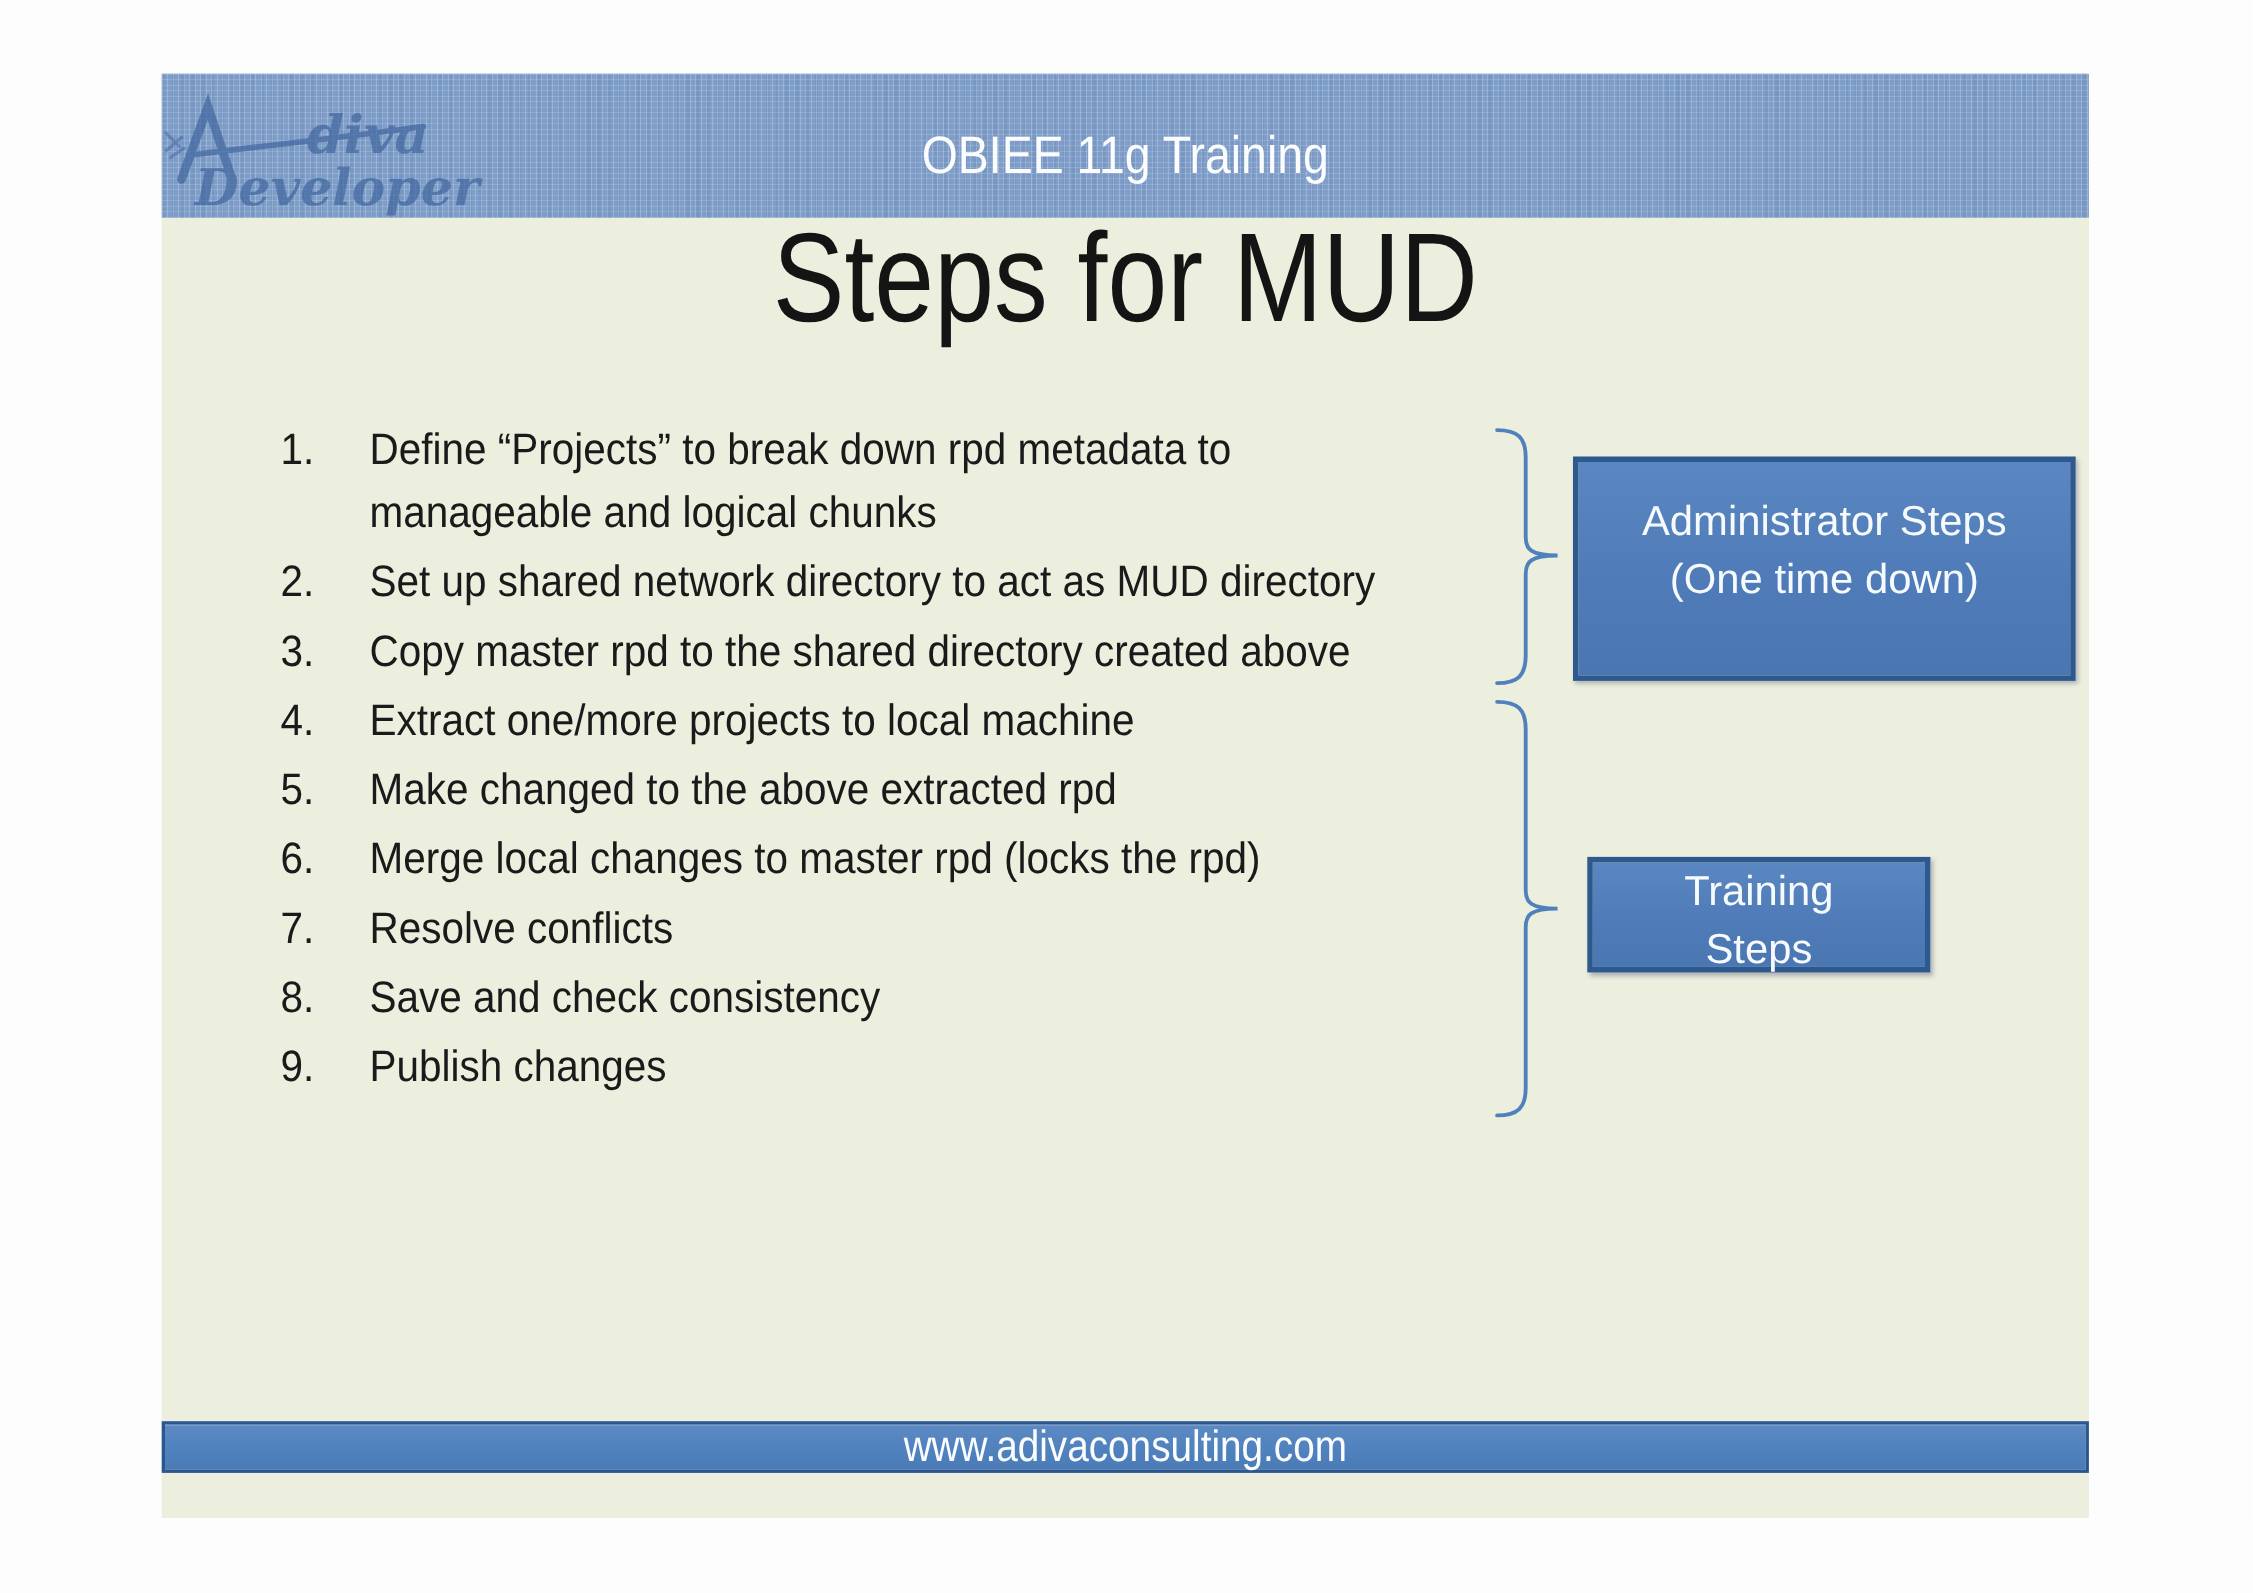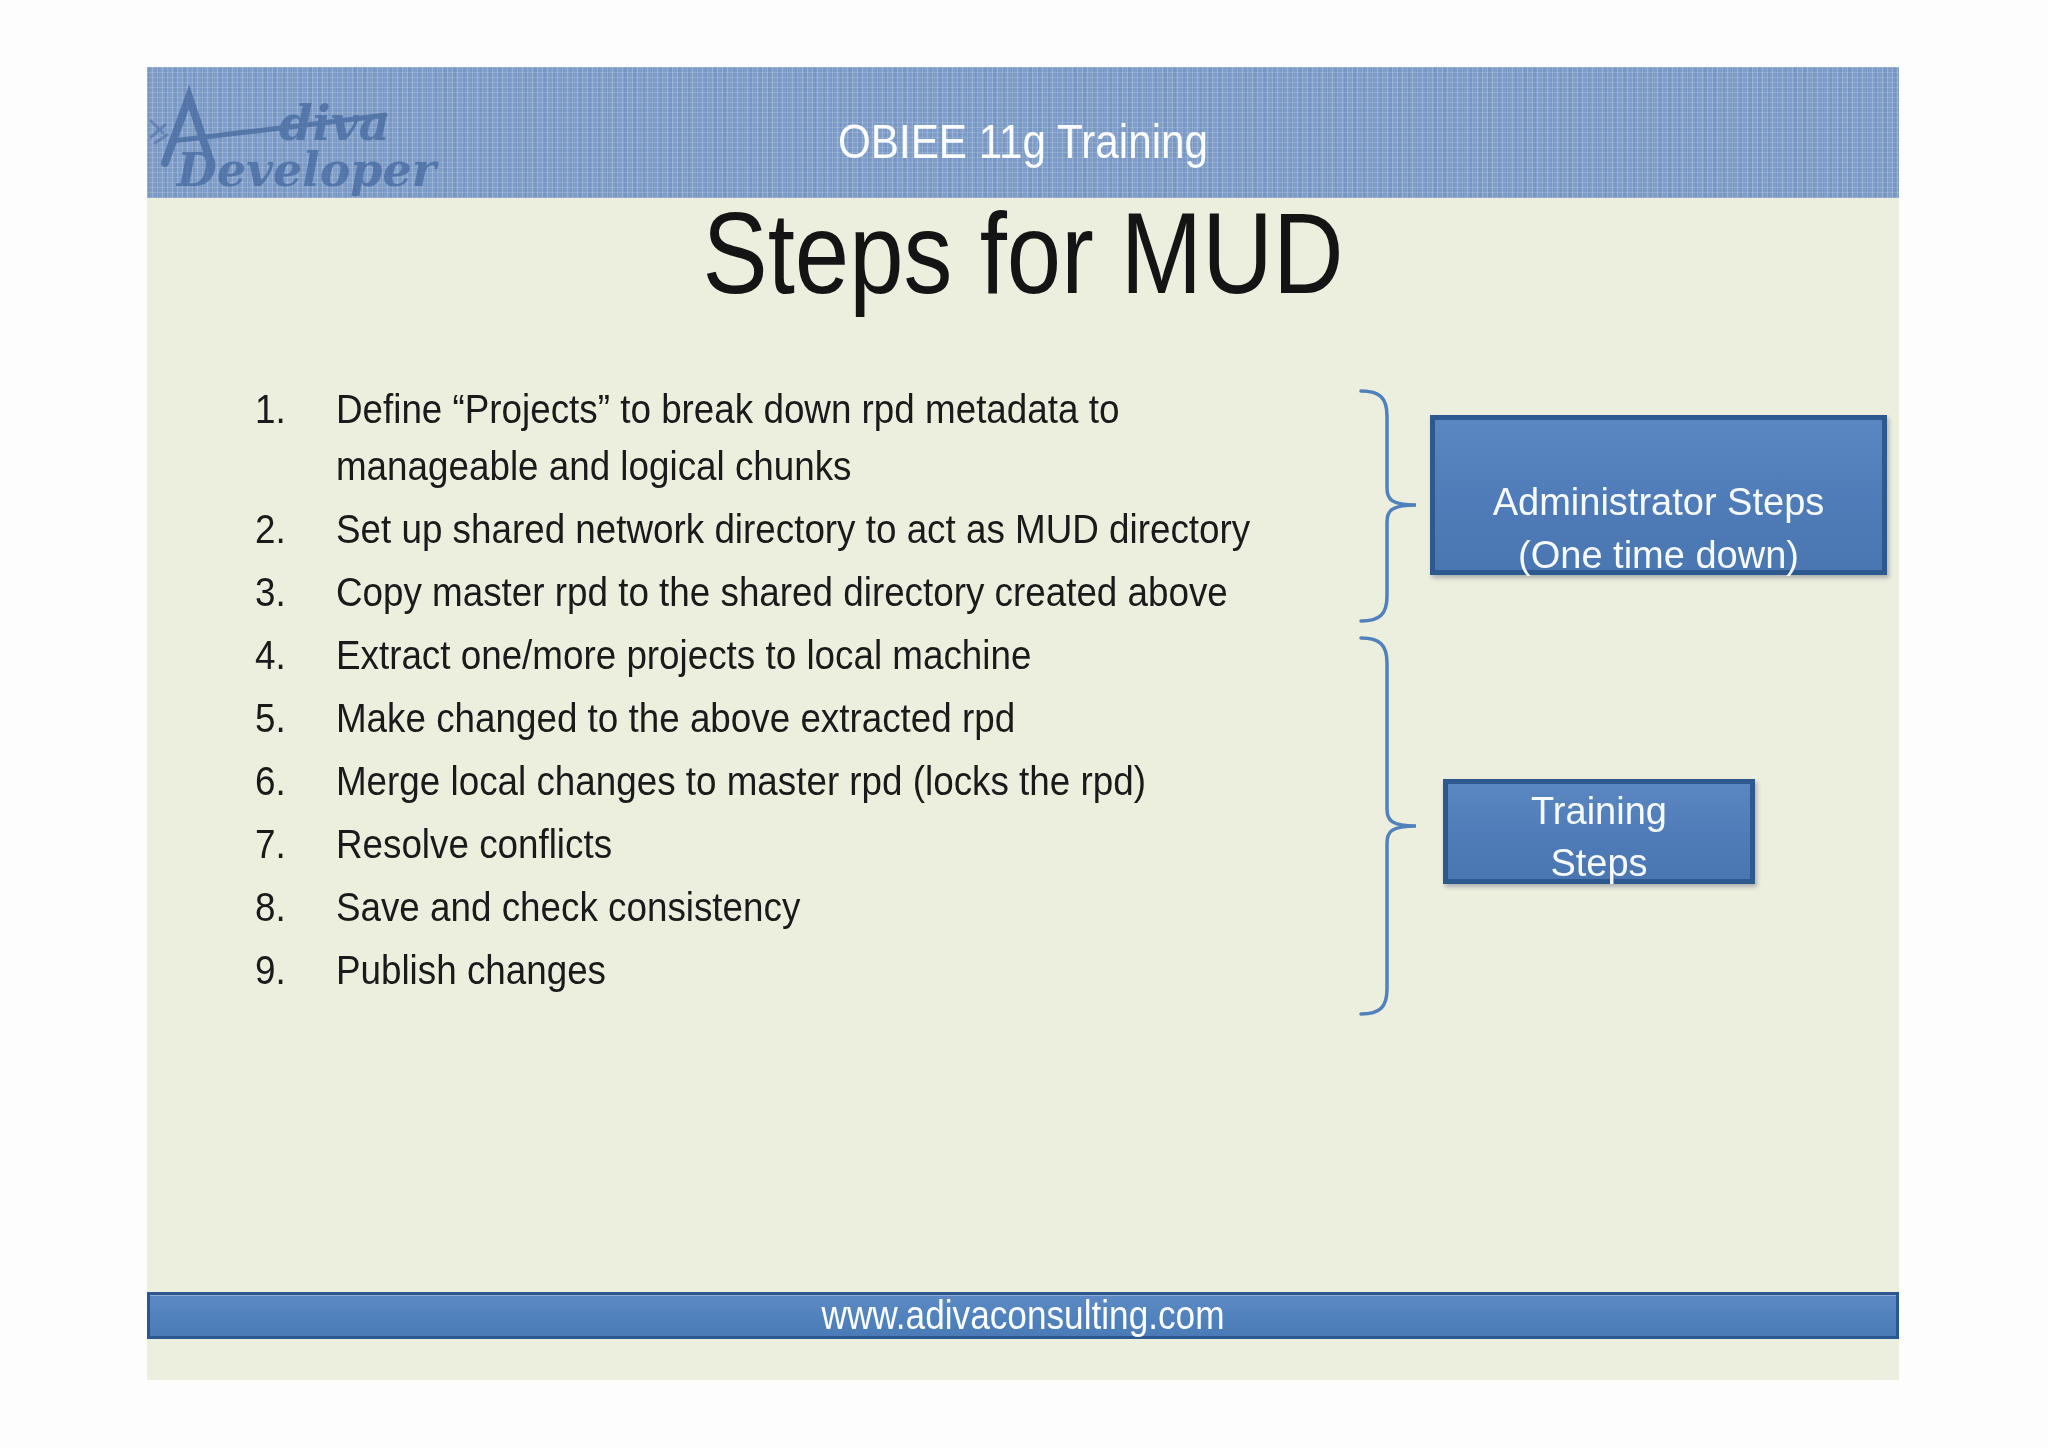--- a/index.html
+++ b/index.html
@@ -59,21 +59,21 @@
   .brace-admin { left:1211px; top:321px; }
   .brace-dev   { left:1211px; top:568px; }
 
   
   .label-box {
     position:absolute; color:#f7fafd; text-align:center; font-size:38px;
     background:linear-gradient(180deg, #5a87c1 0%, #4f7cb8 55%, #4a76b1 100%);
     border:5px solid #2e598f;
     box-shadow:2px 3px 4px rgba(60,70,95,.35);
   }
-  .admin-box { left:1283px; top:348px; width:457px; height:160px; padding-top:56px; line-height:53px; }
+  .admin-box { left:1283px; top:348px; width:457px; height:204px; padding-top:28px; line-height:53px; }
   .dev-box   { left:1296px; top:712px; width:312px; height:105px; padding-top:1px;  line-height:52px; }
 
   
   .footer-bar {
     position:absolute; left:0; top:1225px; width:1752px; height:47px;
     background:linear-gradient(180deg, #5d8ac4 0%, #4f81bd 60%, #4a7bb6 100%);
     border:3px solid #2c5690;
     box-shadow:inset 0 1px 0 rgba(255,255,255,.30);
     text-align:center;
   }

